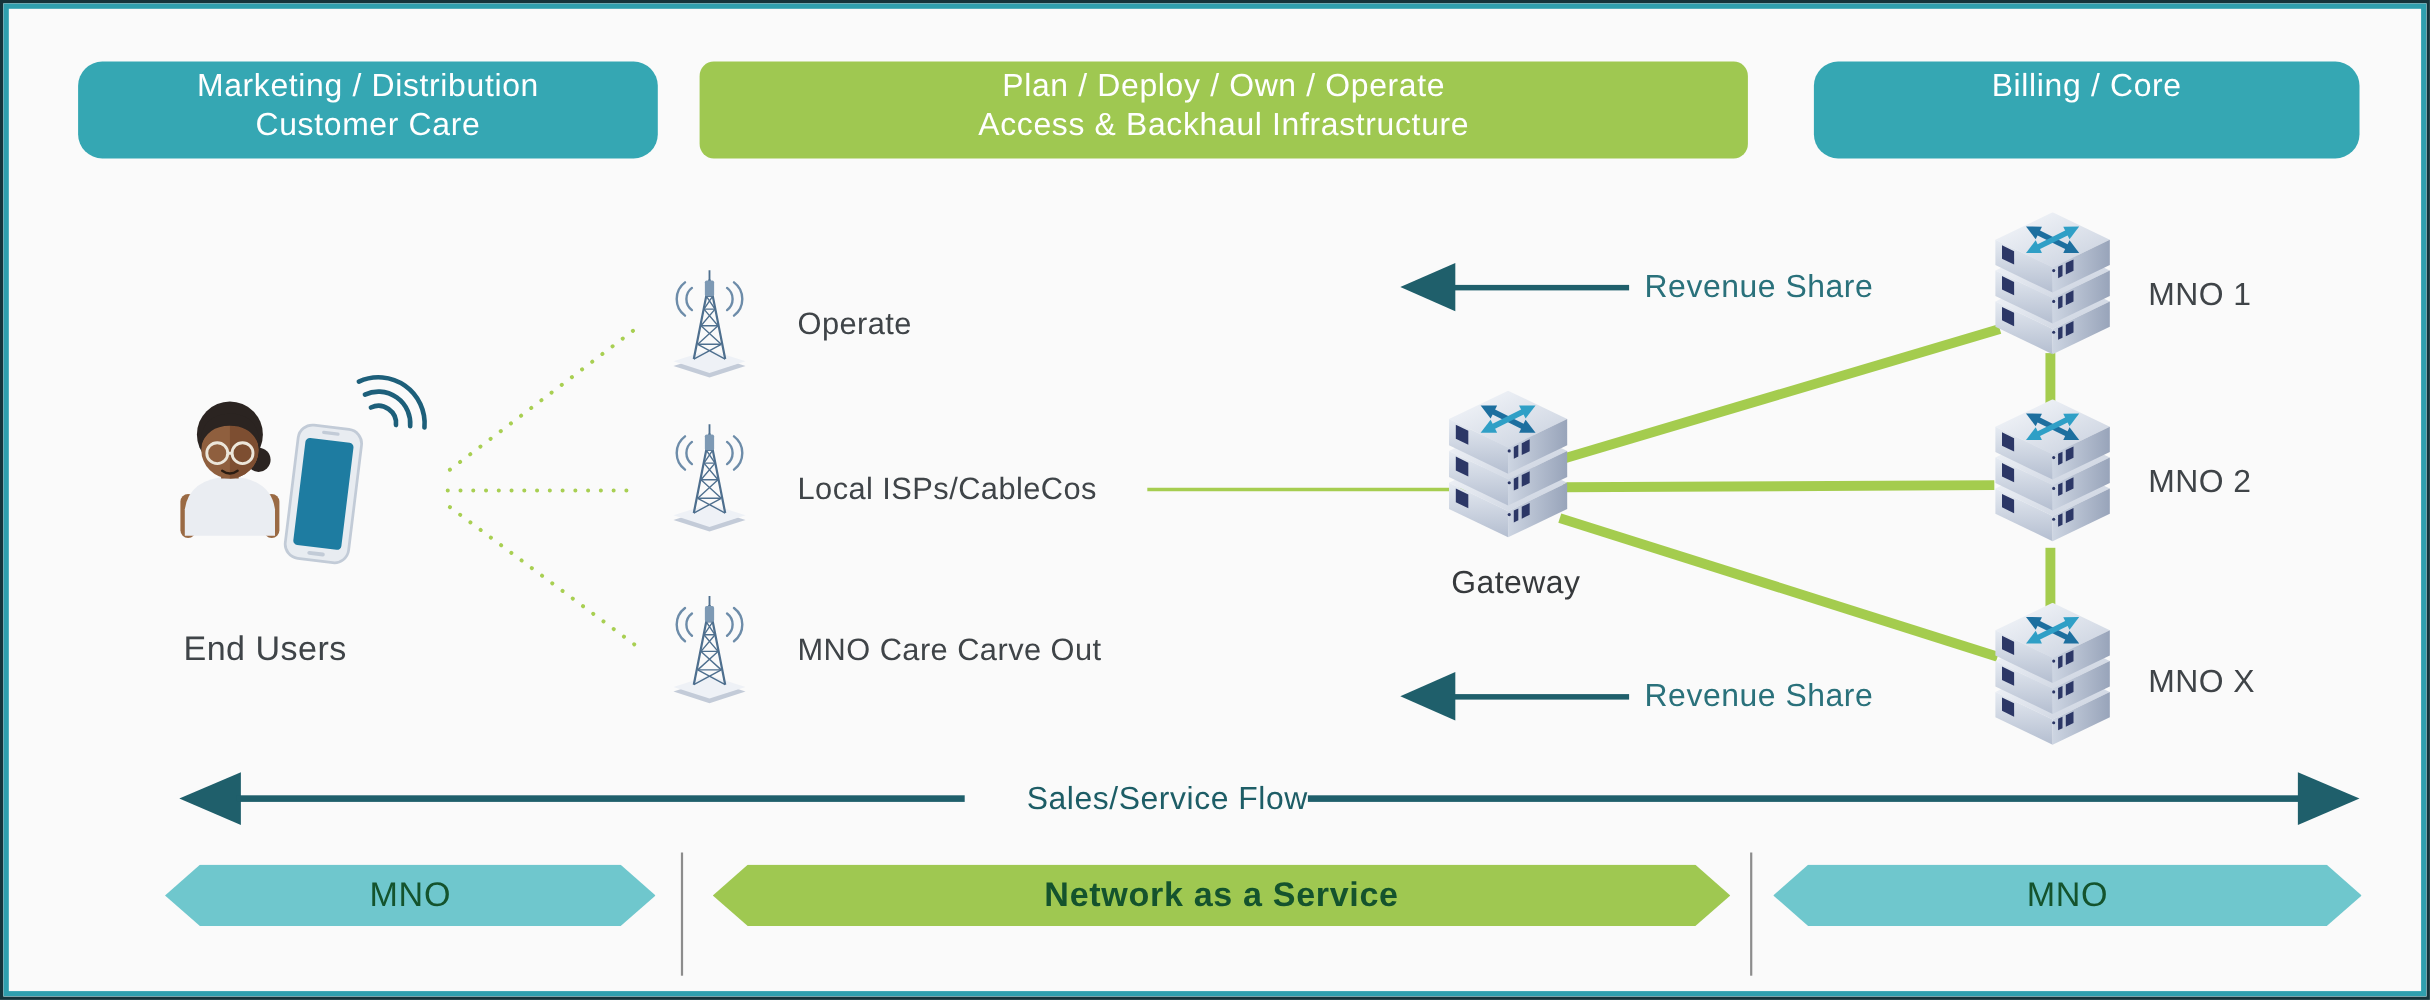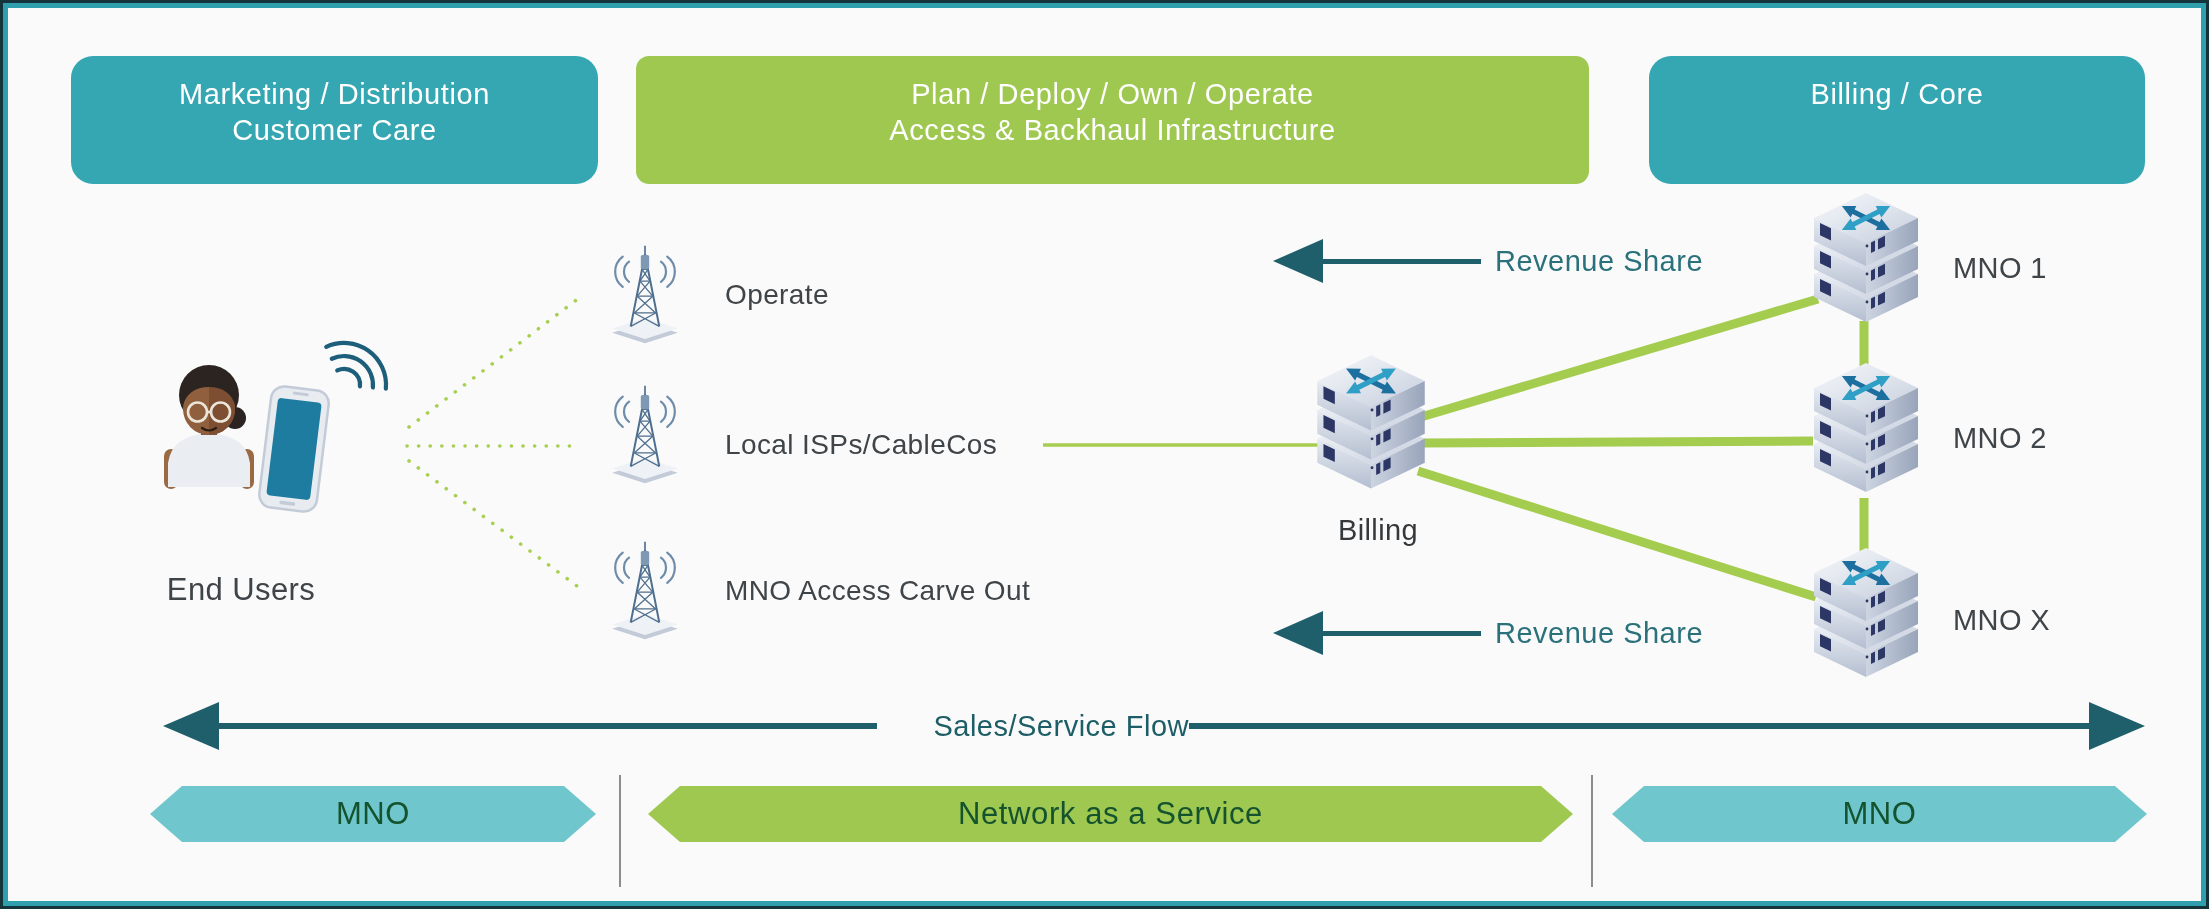--- a/index.html
+++ b/index.html
@@ -11,23 +11,23 @@
   *{box-sizing:border-box;}
   .stage{
     position:relative; width:2209px; height:909px; background:var(--bg);
     border:3px solid #15333a; overflow:hidden;
     font-family:"Liberation Sans", sans-serif;
   }
   .inner-frame{position:absolute; inset:0; border:5px solid #2f9fae; z-index:50; pointer-events:none;}
   .abs{position:absolute;}
   
   .phase-box{
-    position:absolute; top:53px; height:128px; border-radius:22px;
+    position:absolute; top:53px; height:88px; border-radius:22px;
     color:#fff; text-align:center; font-size:29px; line-height:36px;
-    padding-top:20px; letter-spacing:.6px; font-weight:500;
+    padding-top:4px; letter-spacing:.6px; font-weight:500;
   }
   .phase-box.teal{background:var(--teal);}
   .phase-box.green{background:var(--green);}
   .phase-line{display:block;}
   
   .lbl{position:absolute; color:var(--label); font-size:28px; line-height:34px; letter-spacing:.4px; white-space:nowrap;}
   .lbl.center{text-align:center;}
   
   .arrowhead-left{width:0;height:0;border-top:22px solid transparent;border-bottom:22px solid transparent;border-right:50px solid var(--darkteal);}
   .arrowhead-right{width:0;height:0;border-top:24px solid transparent;border-bottom:24px solid transparent;border-left:56px solid var(--darkteal);}
@@ -179,26 +179,26 @@
       <use href="#sym-tower"></use>
     </svg>
   <svg class="icon z2" style="left:600px;top:381px;" width="84" height="101">
       <use href="#sym-tower"></use>
     </svg>
   <svg class="icon z2" style="left:600px;top:537px;" width="84" height="101">
       <use href="#sym-tower"></use>
     </svg>
   <div class="lbl z2" style="left:722px;top:275px;">Operate</div>
   <div class="lbl z2" style="left:722px;top:425px;">Local ISPs/CableCos</div>
-  <div class="lbl z2" style="left:722px;top:571px;">MNO Access Carve Out</div>
+  <div class="lbl z2" style="left:722px;top:571px;">MNO Care Carve Out</div>
 
   <svg class="icon z2" style="left:1306px;top:352px;" width="124" height="145">
       <use href="#sym-server"></use>
     </svg>
-  <div class="lbl center z2" style="left:1295px;top:509px;width:160px;font-size:29px;line-height:36px;color:#36393c;">Billing</div>
+  <div class="lbl center z2" style="left:1295px;top:509px;width:160px;font-size:29px;line-height:36px;color:#36393c;">Gateway</div>
 
   <svg class="icon z2" style="left:1803px;top:190px;" width="120" height="140">
       <use href="#sym-server"></use>
     </svg>
   <svg class="icon z2" style="left:1803px;top:360px;" width="120" height="140">
       <use href="#sym-server"></use>
     </svg>
   <svg class="icon z2" style="left:1803px;top:545px;" width="120" height="140">
       <use href="#sym-server"></use>
     </svg>
@@ -225,20 +225,20 @@
   <div class="flow-label z2" style="left:874px;top:705px;width:312px;">Sales/Service Flow</div>
   <div class="hline z2" style="left:1186px;top:720px;width:902px;height:6px;"></div>
   <div class="abs z2" style="left:2086px;top:699px;">
     <div class="arrowhead-right"></div>
   </div>
 
   <div class="banner lightteal z2" style="left:147px;width:446px;">
     <span>MNO</span>
   </div>
   <div class="vdivider z2" style="left:616px;"></div>
-  <div class="banner green z2" style="left:645px;width:925px;">
+  <div class="banner green z2" style="left:645px;width:925px;font-weight:bold;">
     <span>Network as a Service</span>
   </div>
   <div class="vdivider z2" style="left:1588px;"></div>
   <div class="banner lightteal z2" style="left:1609px;width:535px;">
     <span>MNO</span>
   </div>
 </div>
 
 </body></html>

